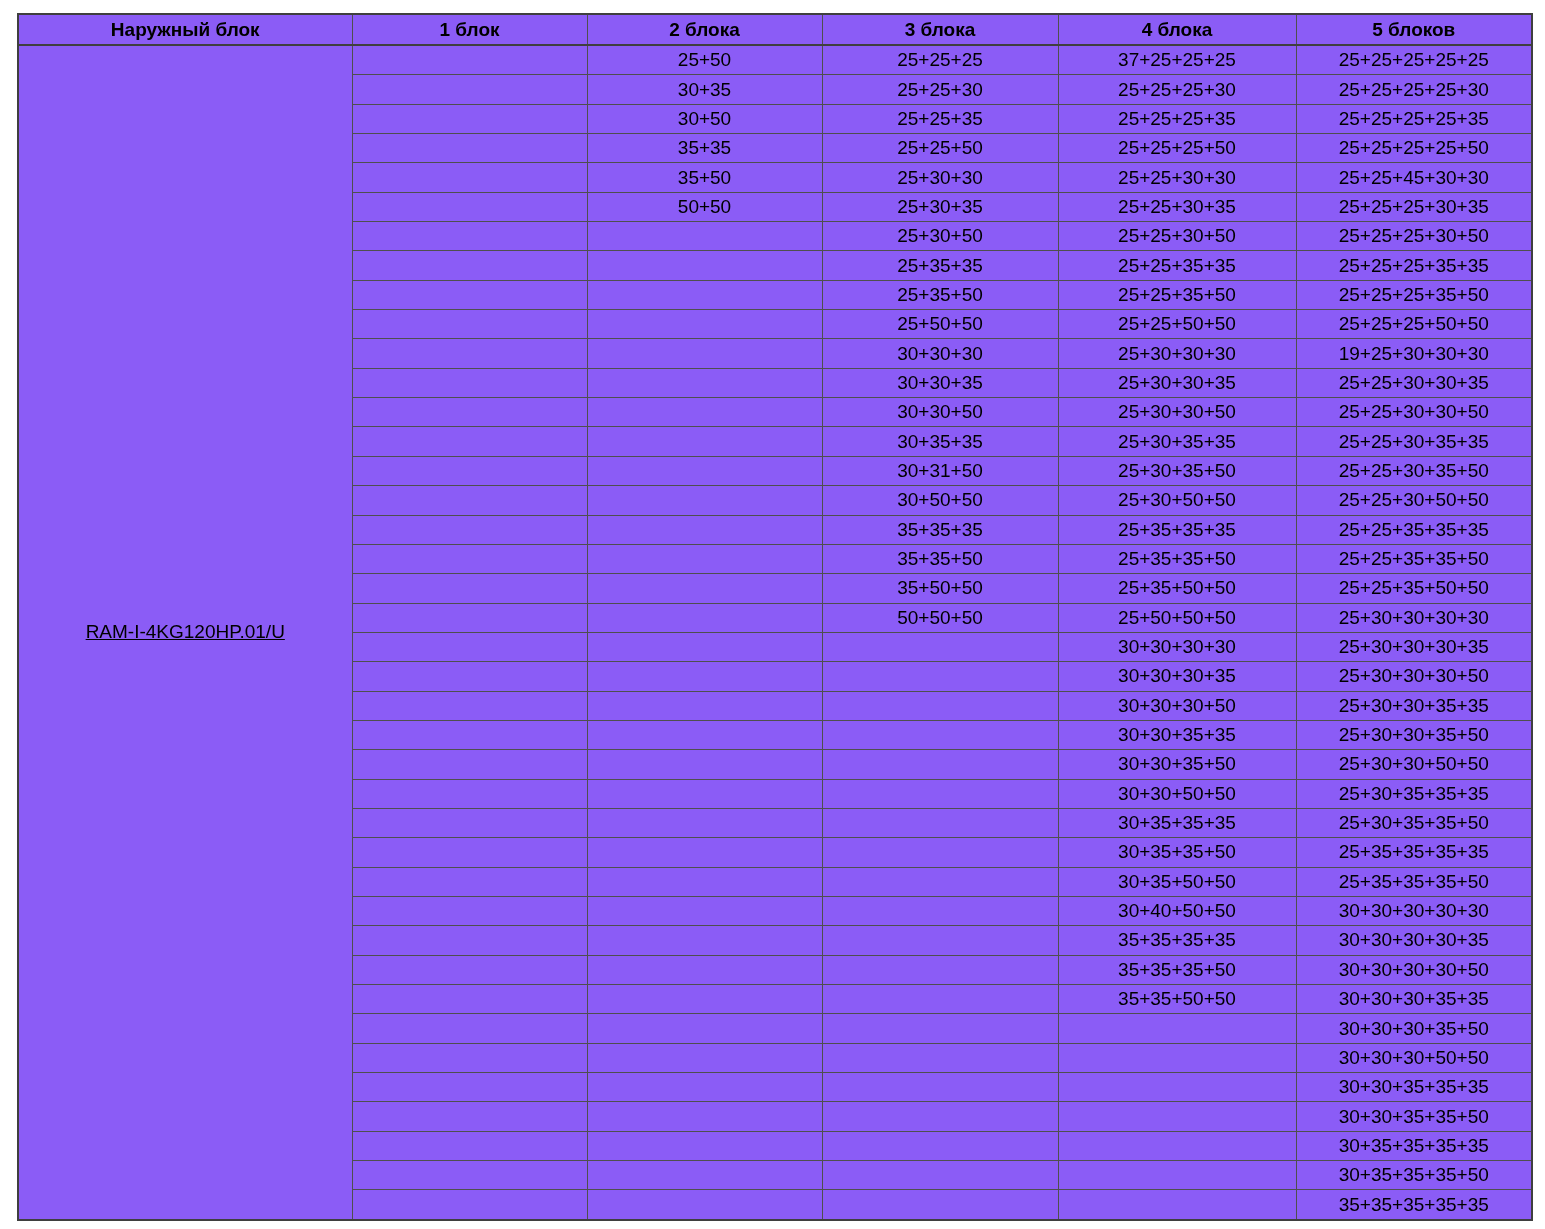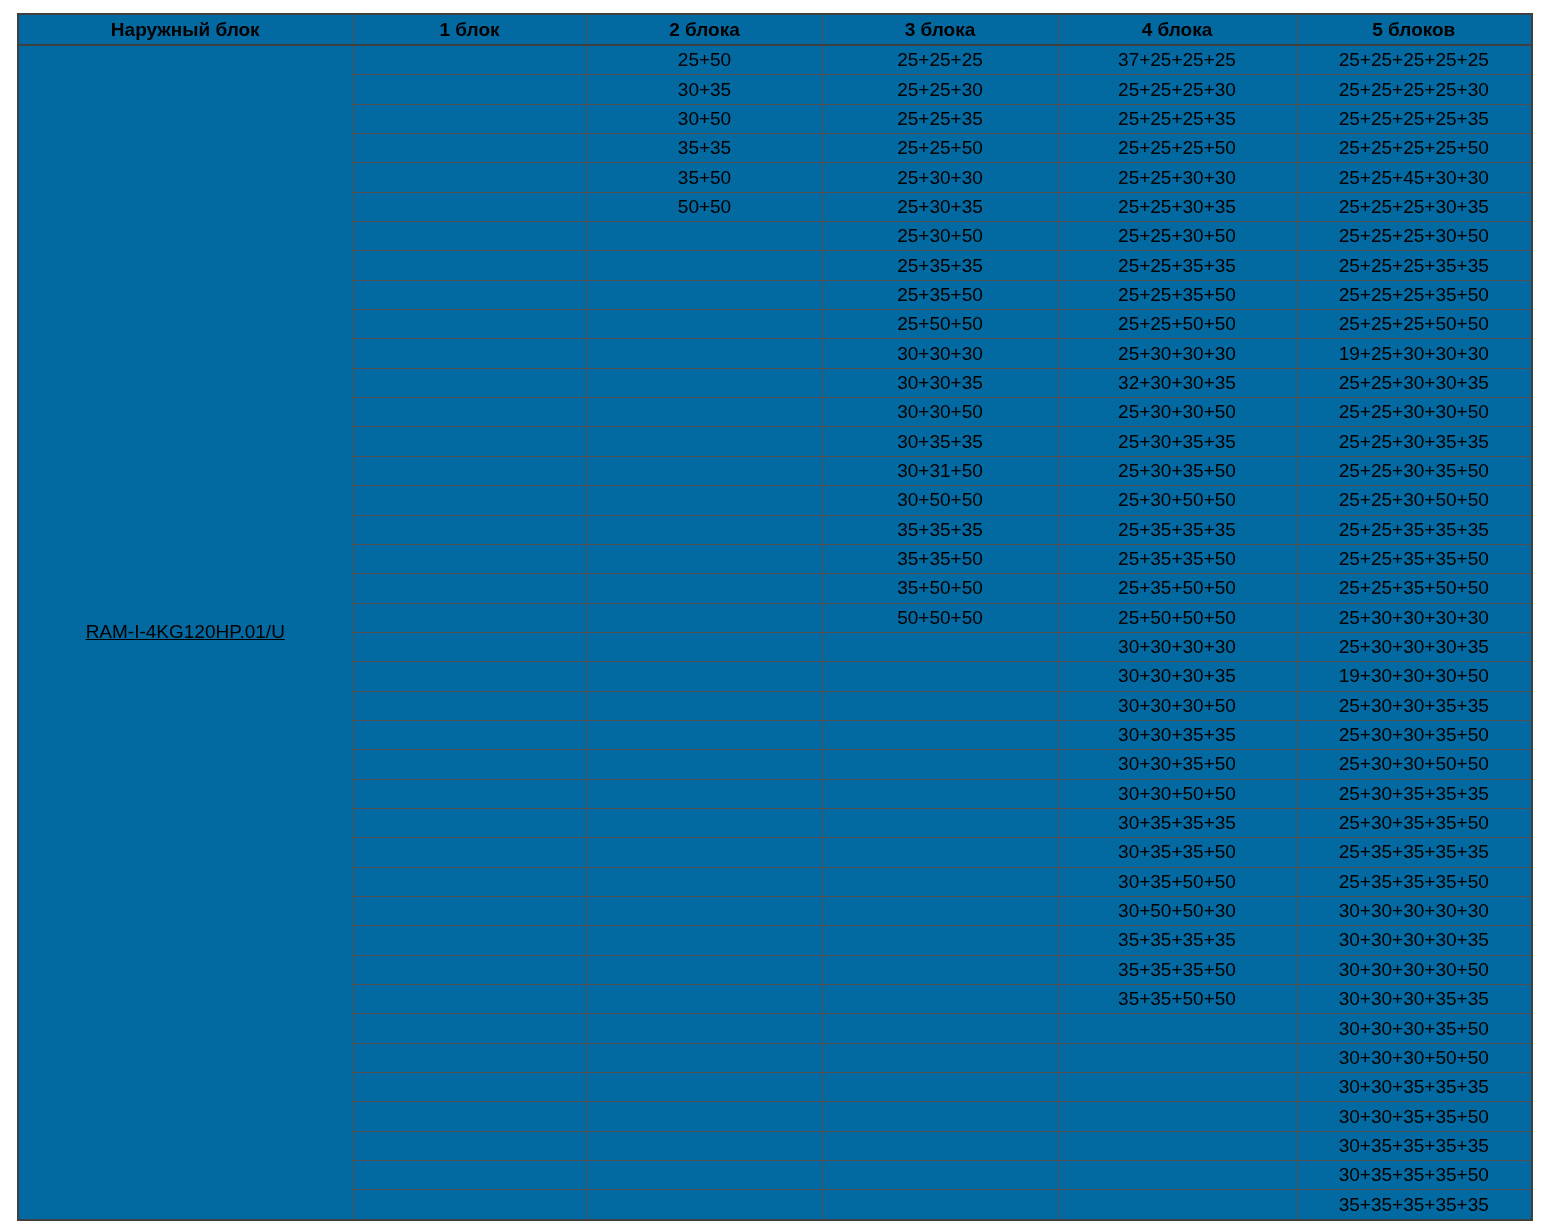--- a/index.html
+++ b/index.html
@@ -17,21 +17,21 @@
     background: #ffffff;
   }
   table.combo-table {
     position: absolute;
     left: 17px;
     top: 13px;
     width: 1514px;
     border-collapse: collapse;
     table-layout: fixed;
     border: 2px solid #3f3f3f;
-    background: #0369a1;
+    background: #8b5cf6;
   }
   table.combo-table th,
   table.combo-table td {
     border: 1px solid #4f4f4f;
     text-align: center;
     vertical-align: middle;
     padding: 0;
     color: #000000;
     font-size: 19px;
     overflow: hidden;
@@ -150,21 +150,21 @@
           <td></td>
           <td></td>
           <td>30+30+30</td>
           <td>25+30+30+30</td>
           <td>19+25+30+30+30</td>
         </tr>
         <tr>
           <td></td>
           <td></td>
           <td>30+30+35</td>
-          <td>32+30+30+35</td>
+          <td>25+30+30+35</td>
           <td>25+25+30+30+35</td>
         </tr>
         <tr>
           <td></td>
           <td></td>
           <td>30+30+50</td>
           <td>25+30+30+50</td>
           <td>25+25+30+30+50</td>
         </tr>
         <tr>
@@ -221,21 +221,21 @@
           <td></td>
           <td></td>
           <td>30+30+30+30</td>
           <td>25+30+30+30+35</td>
         </tr>
         <tr>
           <td></td>
           <td></td>
           <td></td>
           <td>30+30+30+35</td>
-          <td>19+30+30+30+50</td>
+          <td>25+30+30+30+50</td>
         </tr>
         <tr>
           <td></td>
           <td></td>
           <td></td>
           <td>30+30+30+50</td>
           <td>25+30+30+35+35</td>
         </tr>
         <tr>
           <td></td>
@@ -276,21 +276,21 @@
           <td></td>
           <td></td>
           <td></td>
           <td>30+35+50+50</td>
           <td>25+35+35+35+50</td>
         </tr>
         <tr>
           <td></td>
           <td></td>
           <td></td>
-          <td>30+50+50+30</td>
+          <td>30+40+50+50</td>
           <td>30+30+30+30+30</td>
         </tr>
         <tr>
           <td></td>
           <td></td>
           <td></td>
           <td>35+35+35+35</td>
           <td>30+30+30+30+35</td>
         </tr>
         <tr>

